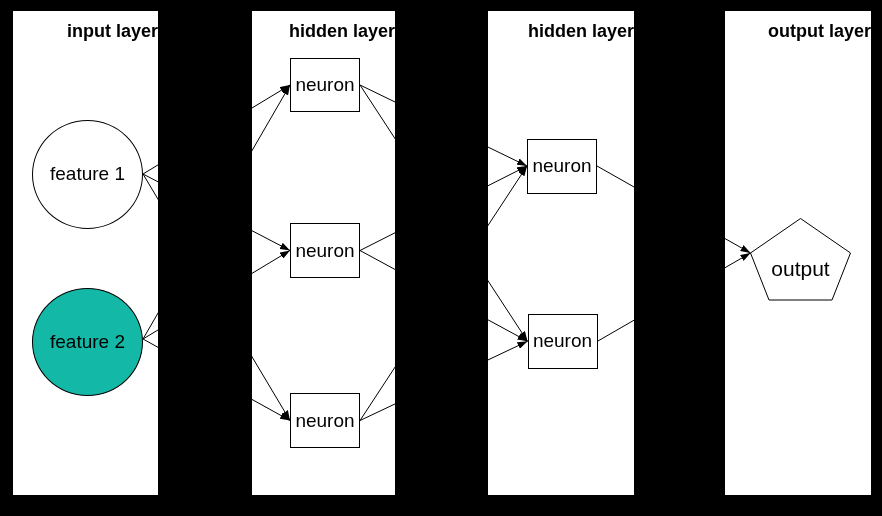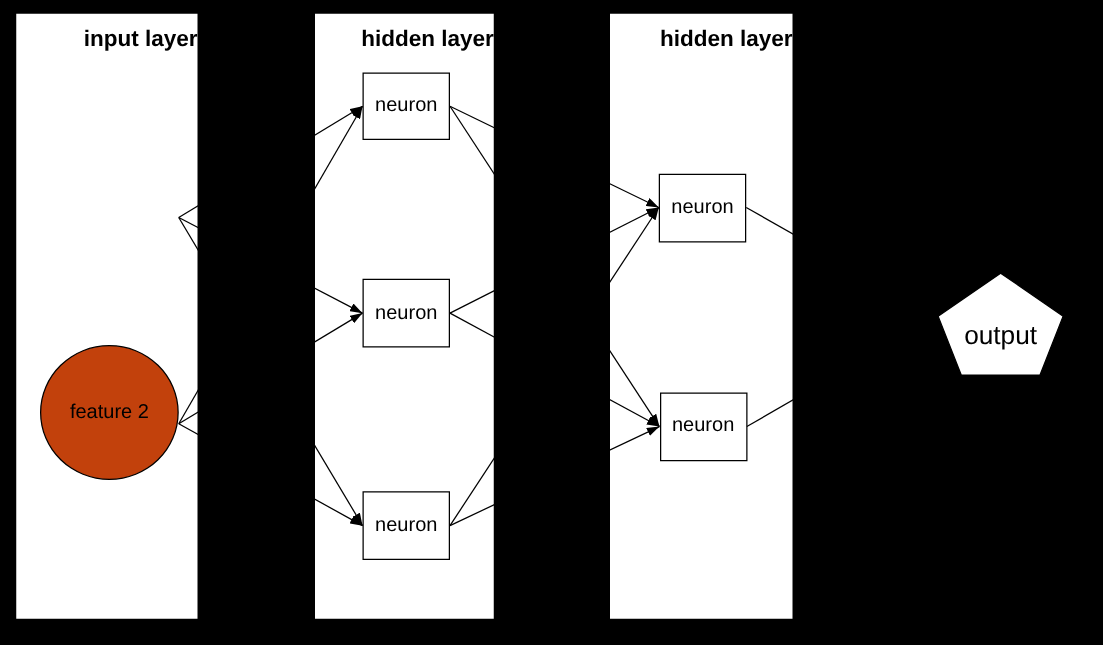--- a/index.html
+++ b/index.html
@@ -15,21 +15,21 @@
     text-align: right;
     font-weight: bold; font-size: 18px; line-height: 19px;
     color: #000;
     white-space: nowrap;
   }
   .node {
     position: absolute; z-index: 2;
     display: flex; align-items: center; justify-content: center;
     box-sizing: border-box;
     background: #fff; border: 1px solid #000;
-    font-size: 16px; color: #000;
+    font-size: 19px; color: #000;
     white-space: nowrap;
   }
   .node.ellipse { border-radius: 50%; }
   .overlay {
     position: absolute; left: 0; top: 0; z-index: 3;
     pointer-events: none;
   }
   .pentagon-label {
     position: absolute; z-index: 4;
     transform: translate(-50%, -50%);
@@ -44,22 +44,28 @@
 
   <div class="panel" style="left: 13px; top: 11px; width: 145px; height: 483.5px; background: rgb(255, 255, 255);">
     <div class="panel-title">input layer</div>
   </div>
   <div class="panel" style="left: 251.5px; top: 11px; width: 143.5px; height: 483.5px; background: rgb(255, 255, 255);">
     <div class="panel-title">hidden layer</div>
   </div>
   <div class="panel" style="left: 488px; top: 11px; width: 146px; height: 483.5px; background: rgb(255, 255, 255);">
     <div class="panel-title">hidden layer</div>
   </div>
+  <div class="panel" style="left: 725px; top: 11px; width: 146px; height: 483.5px; background: rgb(255, 255, 255);">
+    <div class="panel-title">output layer</div>
+  </div>
 
-  <div class="node ellipse" style="left: 32px; top: 276px; width: 111px; height: 108px; background: #c2410c; border-color: rgb(0, 0, 0);">
+  <div class="node ellipse" style="left: 32px; top: 119.5px; width: 111px; height: 109px; background: rgb(255, 255, 255); border-color: rgb(0, 0, 0);">
+    <span class="node-label">feature 1</span>
+  </div>
+  <div class="node ellipse" style="left: 32px; top: 288px; width: 111px; height: 108px; background: #14b8a6; border-color: rgb(0, 0, 0);">
     <span class="node-label">feature 2</span>
   </div>
   <div class="node rect" style="left: 290px; top: 58px; width: 70px; height: 54px; background: rgb(255, 255, 255); border-color: rgb(0, 0, 0);">
     <span class="node-label">neuron</span>
   </div>
   <div class="node rect" style="left: 290px; top: 223px; width: 70px; height: 55px; background: rgb(255, 255, 255); border-color: rgb(0, 0, 0);">
     <span class="node-label">neuron</span>
   </div>
   <div class="node rect" style="left: 290px; top: 393px; width: 70px; height: 55px; background: rgb(255, 255, 255); border-color: rgb(0, 0, 0);">
     <span class="node-label">neuron</span>

